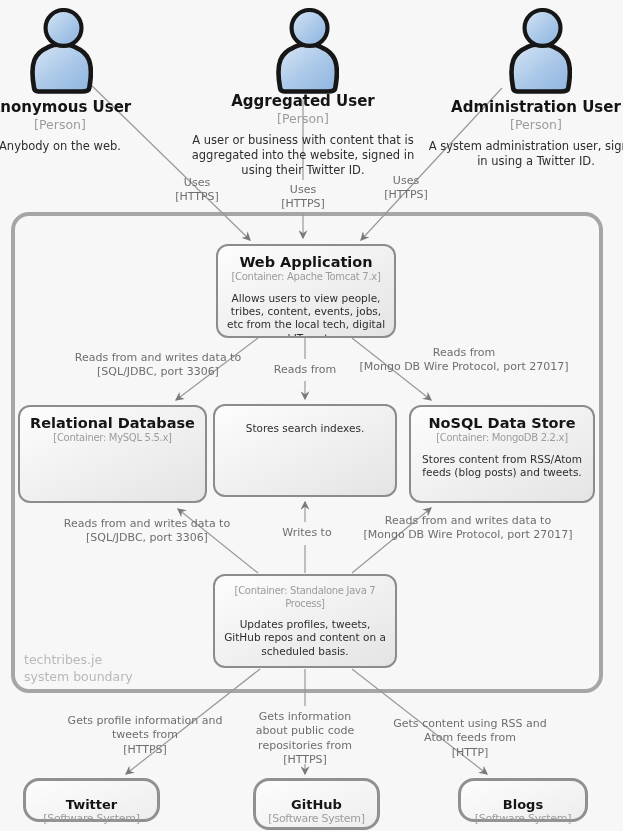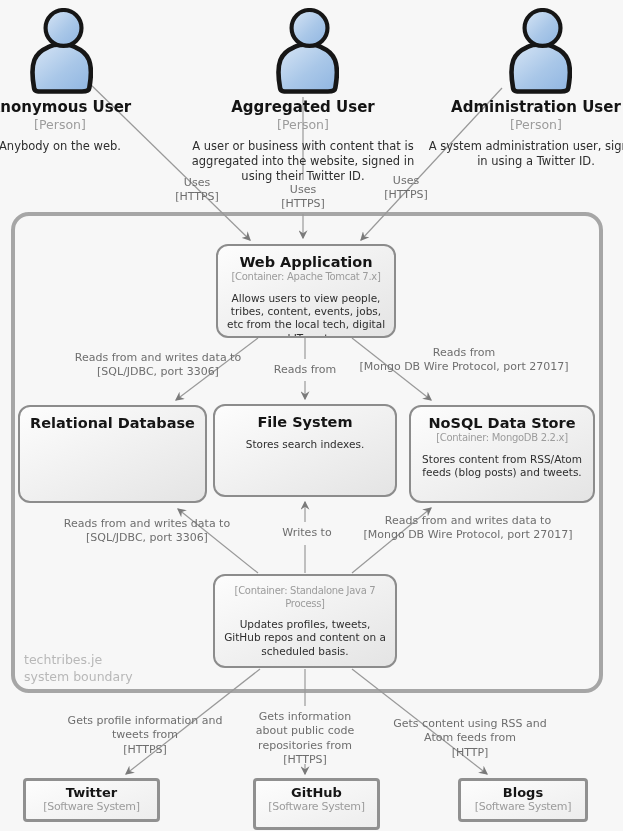--- a/index.html
+++ b/index.html
@@ -16,22 +16,22 @@
   .ptext{position:absolute;z-index:3;text-align:center;}
   .pname{font-size:15px;font-weight:bold;color:#141414;}
   .ptype{font-size:12.5px;color:#9c9c9c;margin-top:1px;}
   .pdesc{font-size:11.5px;color:#2e2e2e;margin-top:7px;line-height:1.3;}
   .cbox{position:absolute;border:2px solid #8c8c8c;border-radius:12px;box-sizing:border-box;
         background:linear-gradient(155deg,#fdfdfd 0%,#e4e4e4 100%);
         text-align:center;padding:8px 8px 16px;z-index:3;overflow:hidden;}
   .btitle{font-size:14.5px;font-weight:bold;color:#151515;}
   .btype{font-size:10px;letter-spacing:-0.3px;color:#9c9c9c;margin-top:1px;line-height:1.25;}
   .bdesc{font-size:10.5px;color:#2e2e2e;margin-top:8px;line-height:1.28;}
-  .sbox{position:absolute;border:3px solid #909090;border-radius:4px;box-sizing:border-box;
-        background:linear-gradient(160deg,#fdfdfd,#ededed);text-align:center;padding-top:4px;z-index:3;}
+  .sbox{position:absolute;border:3px solid #909090;border-radius:16px;box-sizing:border-box;
+        background:linear-gradient(160deg,#fdfdfd,#ededed);text-align:center;padding-top:16px;z-index:3;}
   .stitle{font-size:13px;font-weight:bold;color:#151515;}
   .stype{font-size:11px;letter-spacing:-0.3px;color:#9c9c9c;}
   .rlabel{position:absolute;text-align:center;font-size:11px;color:#6e6e6e;line-height:1.3;z-index:4;}
   .rlabel .proto{display:block;}
 </style>
 </head>
 <body>
 
 <div class="canvas">
 
@@ -86,41 +86,41 @@
   <svg class="person-icon" style="left:502px;top:8px" width="70" height="86" viewBox="0 0 76 92">
     <path d="M12,86 C7,58 13,48 27,42 C34,38 50,38 57,42 C71,48 77,58 72,86 C71.5,90 67,90 64,90 L20,90 C16,90 12.5,90 12,86 Z" fill="url(#pg)" stroke="#161616" stroke-width="5" stroke-linejoin="round"></path>
     <circle cx="44" cy="21" r="19.5" fill="url(#pg)" stroke="#161616" stroke-width="4.5"></circle>
   </svg>
 
   <div class="ptext" style="left:-20px;top:98px;width:160px">
     <div class="pname">Anonymous User</div>
     <div class="ptype">[Person]</div>
     <div class="pdesc">Anybody on the web.</div>
   </div>
-  <div class="ptext" style="left:183px;top:98px;width:240px">
+  <div class="ptext" style="left:183px;top:92px;width:240px">
     <div class="pname">Aggregated User</div>
     <div class="ptype">[Person]</div>
     <div class="pdesc">A user or business with content that is aggregated into the website, signed in using their Twitter ID.</div>
   </div>
   <div class="ptext" style="left:426px;top:98px;width:220px">
     <div class="pname">Administration User</div>
     <div class="ptype">[Person]</div>
     <div class="pdesc">A system administration user, signed in using a Twitter ID.</div>
   </div>
 
   <div class="cbox" style="left:216px;top:244px;width:180px;height:94px">
     <div class="btitle">Web Application</div>
     <div class="btype">[Container: Apache Tomcat 7.x]</div>
     <div class="bdesc">Allows users to view people, tribes, content, events, jobs, etc from the local tech, digital and IT sector.</div>
   </div>
   <div class="cbox" style="left:18px;top:405px;width:189px;height:98px">
     <div class="btitle">Relational Database</div>
+    <div class="btype">[Container: MySQL 5.5.x]</div>
   </div>
   <div class="cbox" style="left:213px;top:404px;width:184px;height:93px">
-    <div class="btitle">File System</div>
     <div class="bdesc">Stores search indexes.</div>
   </div>
   <div class="cbox" style="left:409px;top:405px;width:186px;height:98px">
     <div class="btitle">NoSQL Data Store</div>
     <div class="btype">[Container: MongoDB 2.2.x]</div>
     <div class="bdesc">Stores content from RSS/Atom feeds (blog posts) and tweets.</div>
   </div>
   <div class="cbox" style="left:213px;top:574px;width:184px;height:94px">
     <div class="btype">[Container: Standalone Java 7 Process]</div>
     <div class="bdesc">Updates profiles, tweets, GitHub repos and content on a scheduled basis.</div>

